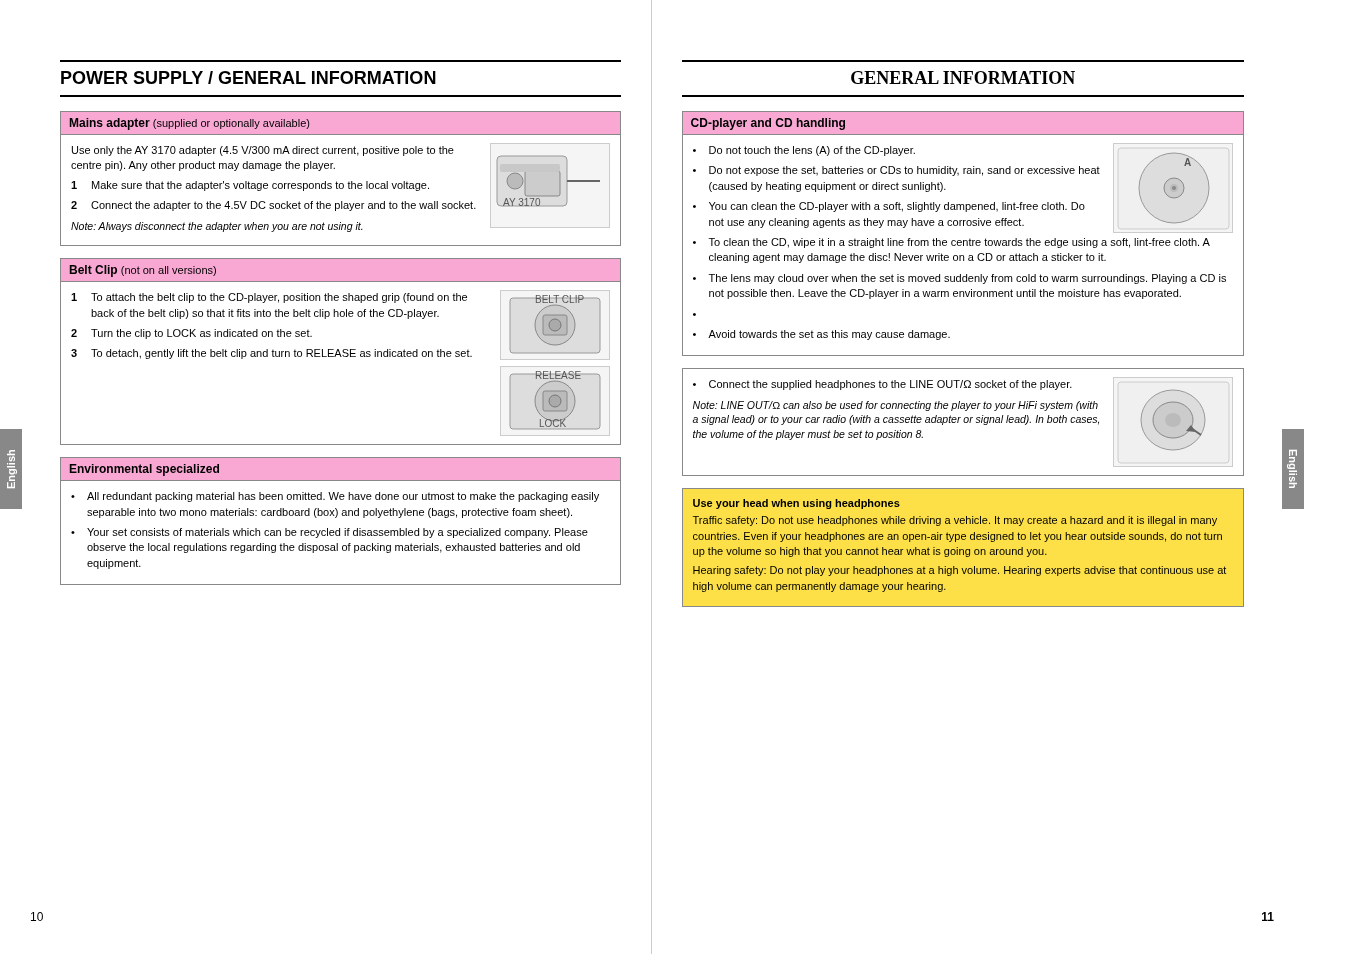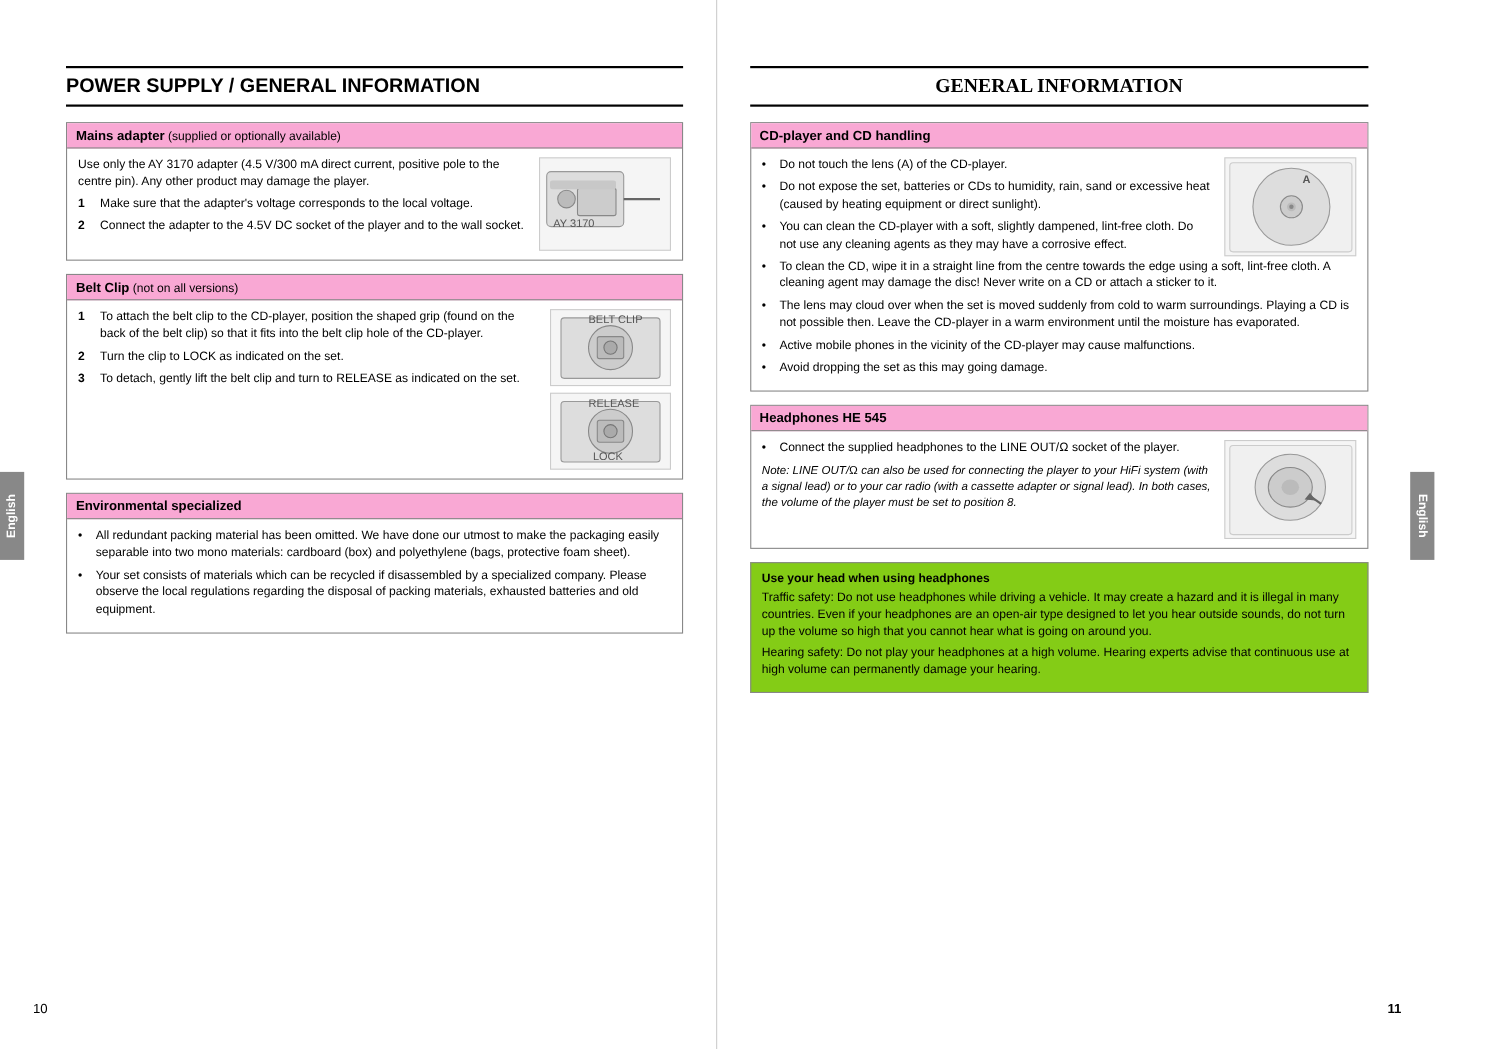--- a/index.html
+++ b/index.html
@@ -220,21 +220,21 @@
 
     
     .headphone-img {
       width: 120px;
       height: 90px;
     }
 
     
     .warning-box {
       border: 1px solid #888;
-      background: #84cc16;
+      background: #fde047;
       padding: 8px 10px;
       margin-top: 10px;
     }
 
     .warning-title {
       font-weight: bold;
       font-size: 11px;
       margin-bottom: 4px;
     }
 
@@ -288,20 +288,21 @@
             <ul class="numbered-list">
               <li>
                 <span class="num">1</span>
                 <span>Make sure that the adapter's voltage corresponds to the local voltage.</span>
               </li>
               <li>
                 <span class="num">2</span>
                 <span>Connect the adapter to the 4.5V DC socket of the player and to the wall socket.</span>
               </li>
             </ul>
+            <p class="note-text">Note: Always disconnect the adapter when you are not using it.</p>
           </div>
 
           <div class="img-placeholder adapter-img">
             <svg width="110" height="80" viewBox="0 0 110 80">
               <rect x="2" y="10" width="70" height="50" rx="4" fill="#ddd" stroke="#999" stroke-width="1"></rect>
               <rect x="30" y="25" width="35" height="25" rx="2" fill="#ccc" stroke="#888" stroke-width="1"></rect>
               <line x1="72" y1="35" x2="105" y2="35" stroke="#666" stroke-width="2"></line>
               <circle cx="20" cy="35" r="8" fill="#bbb" stroke="#888" stroke-width="1"></circle>
               <rect x="5" y="18" width="60" height="8" rx="2" fill="#c8c8c8"></rect>
               <text x="8" y="60" fill="#666" font-size="7">AY 3170</text>
@@ -429,34 +430,30 @@
           <li>
             <span class="bullet">•</span>
             <span>To clean the CD, wipe it in a straight line from the centre towards the edge using a soft, lint-free cloth. A cleaning agent may damage the disc! Never write on a CD or attach a sticker to it.</span>
           </li>
           <li>
             <span class="bullet">•</span>
             <span>The lens may cloud over when the set is moved suddenly from cold to warm surroundings. Playing a CD is not possible then. Leave the CD-player in a warm environment until the moisture has evaporated.</span>
           </li>
           <li>
             <span class="bullet">•</span>
-            <span>Active mobile phones in the vicinity of the CD-player may cause malfunctions.</span>
-          </li>
-          <li>
-            <span class="bullet">•</span>
-            <span>Avoid dropping the set as this may going damage.</span>
+          </li>
+          <li>
+            <span class="bullet">•</span>
+            <span>Avoid towards the set as this may cause damage.</span>
           </li>
         </ul>
       </div>
     </div>
 
     <div class="section-box">
-      <div class="section-header">
-        <span>Headphones HE 545</span>
-      </div>
       <div class="section-content">
         <div class="flex-row">
           <div class="flex-col">
             <ul class="bullet-list">
               <li>
                 <span class="bullet">•</span>
                 <span>Connect the supplied headphones to the LINE OUT/Ω socket of the player.</span>
               </li>
             </ul>
             <p class="note-text">Note: LINE OUT/Ω can also be used for connecting the player to your HiFi system (with a signal lead) or to your car radio (with a cassette adapter or signal lead). In both cases, the volume of the player must be set to position 8.</p>

